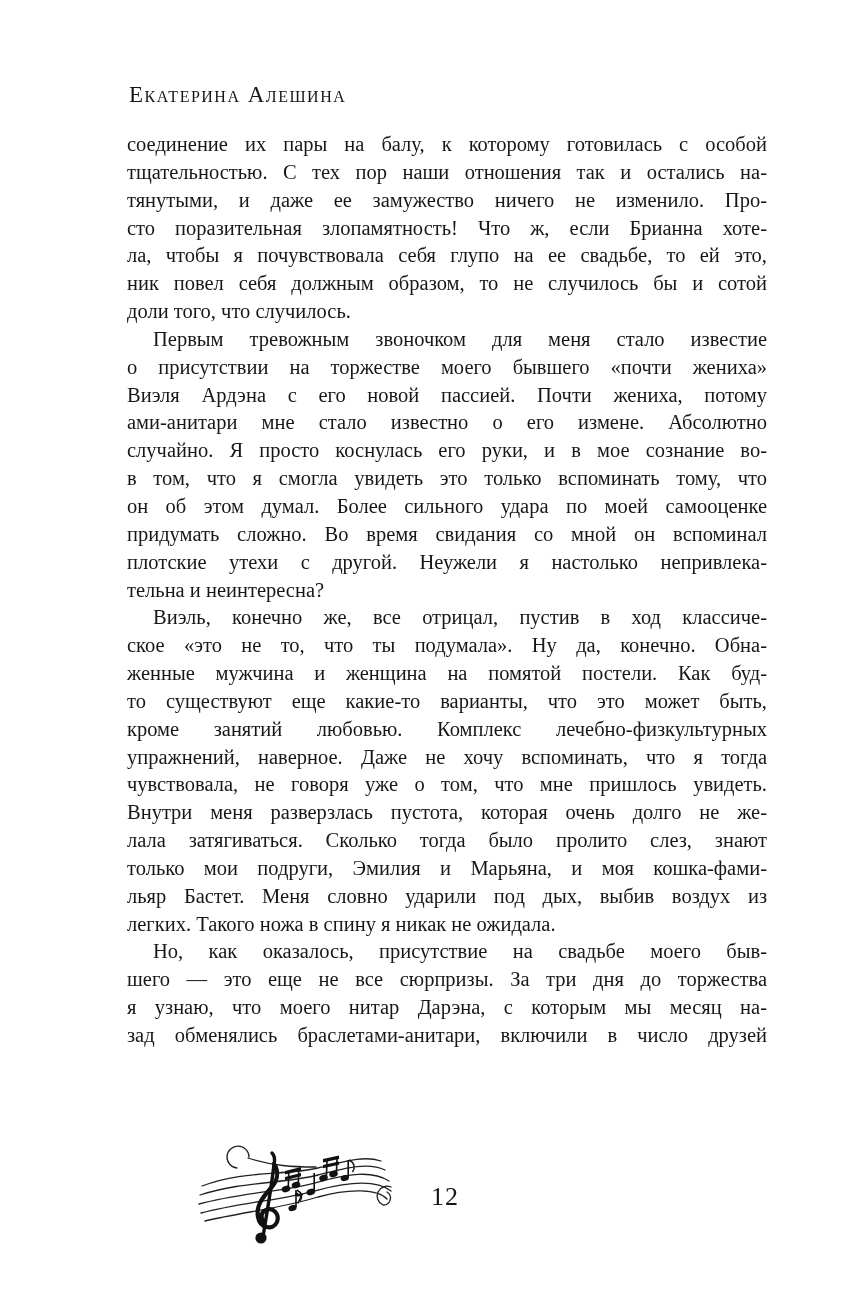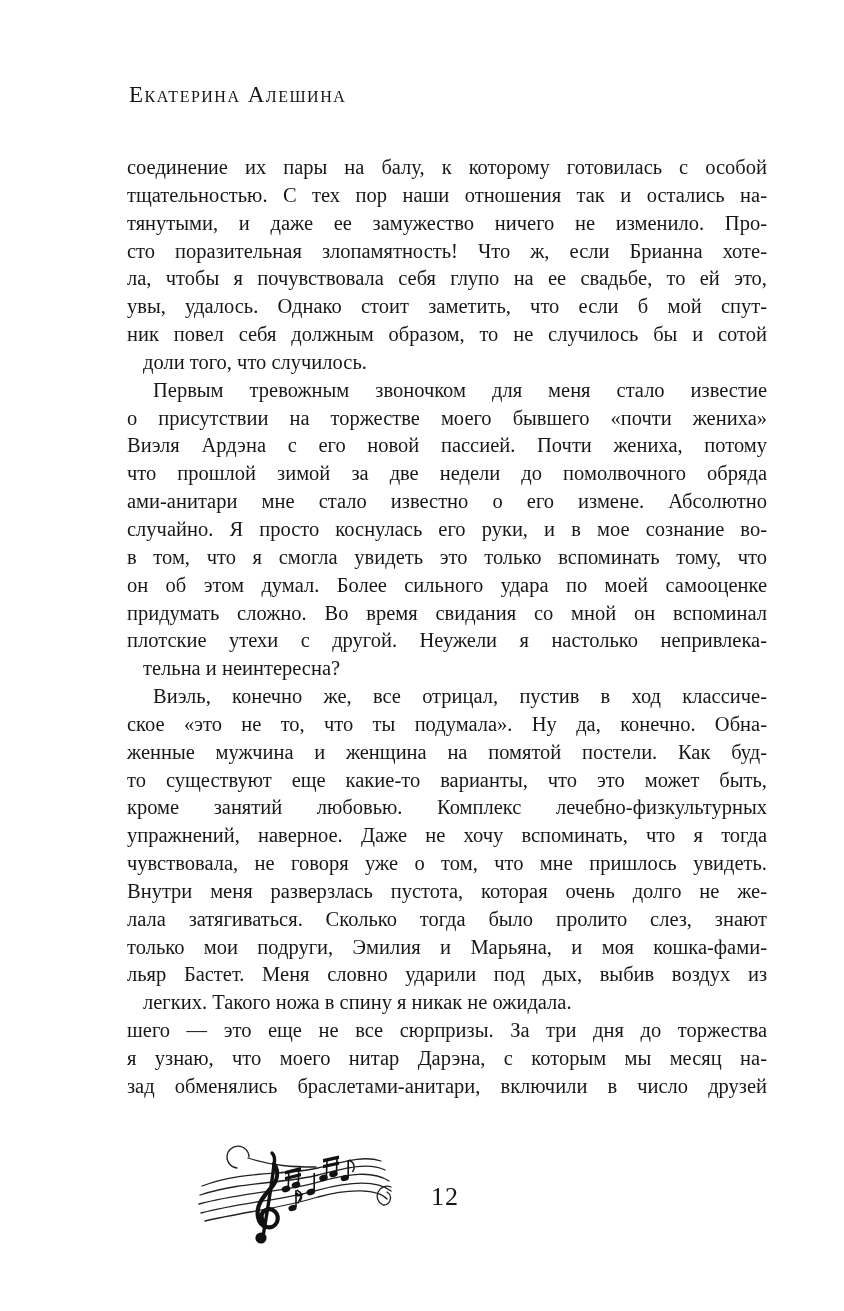--- a/index.html
+++ b/index.html
@@ -18,34 +18,34 @@
     top: 82px;
     font-variant: small-caps;
     font-size: 23px;
     letter-spacing: 1.5px;
     color: #161616;
     white-space: nowrap;
   }
   .body-text {
     position: absolute;
     left: 127px;
-    top: 154px;
+    top: 131px;
     width: 640px;
     font-size: 20.5px;
     color: #171717;
   }
   .line {
     line-height: 27.85px;
     height: 27.85px;
     text-align: justify;
     text-align-last: justify;
     white-space: normal;
     overflow: visible;
   }
-  .line.last { text-align-last: left; margin-left: 16px; }
+  .line.last { text-align-last: left; }
   .line.indent { text-indent: 26px; }
   .ornament {
     position: absolute;
     left: 188px;
     top: 1140px;
   }
   .page-number {
     position: absolute;
     left: 408px;
     top: 1182px;
@@ -62,46 +62,45 @@
 <div class="page">
 
   <div class="running-header">Екатерина Алешина</div>
 
   <div class="body-text">
       <div class="line">соединение их пары на балу, к которому готовилась с особой</div>
       <div class="line">тщательностью. С тех пор наши отношения так и остались на-</div>
       <div class="line">тянутыми, и даже ее замужество ничего не изменило. Про-</div>
       <div class="line">сто поразительная злопамятность! Что ж, если Брианна хоте-</div>
       <div class="line">ла, чтобы я почувствовала себя глупо на ее свадьбе, то ей это,</div>
-      <div class="line">увы, удалось. Однако стоит заметить, что если б мой спут-</div>
       <div class="line">ник повел себя должным образом, то не случилось бы и сотой</div>
       <div class="line last">доли того, что случилось.</div>
       <div class="line indent">Первым тревожным звоночком для меня стало известие</div>
       <div class="line">о присутствии на торжестве моего бывшего «почти жениха»</div>
       <div class="line">Виэля Ардэна с его новой пассией. Почти жениха, потому</div>
-      <div class="line">что прошлой зимой за две недели до помолвочного обряда</div>
       <div class="line">ами-анитари мне стало известно о его измене. Абсолютно</div>
       <div class="line">случайно. Я просто коснулась его руки, и в мое сознание во-</div>
       <div class="line">в том, что я смогла увидеть это только вспоминать тому, что</div>
       <div class="line">он об этом думал. Более сильного удара по моей самооценке</div>
       <div class="line">придумать сложно. Во время свидания со мной он вспоминал</div>
       <div class="line">плотские утехи с другой. Неужели я настолько непривлека-</div>
       <div class="line last">тельна и неинтересна?</div>
       <div class="line indent">Виэль, конечно же, все отрицал, пустив в ход классиче-</div>
       <div class="line">ское «это не то, что ты подумала». Ну да, конечно. Обна-</div>
       <div class="line">женные мужчина и женщина на помятой постели. Как буд-</div>
       <div class="line">то существуют еще какие-то варианты, что это может быть,</div>
       <div class="line">кроме занятий любовью. Комплекс лечебно-физкультурных</div>
       <div class="line">упражнений, наверное. Даже не хочу вспоминать, что я тогда</div>
       <div class="line">чувствовала, не говоря уже о том, что мне пришлось увидеть.</div>
       <div class="line">Внутри меня разверзлась пустота, которая очень долго не же-</div>
       <div class="line">лала затягиваться. Сколько тогда было пролито слез, знают</div>
       <div class="line">только мои подруги, Эмилия и Марьяна, и моя кошка-фами-</div>
       <div class="line">льяр Бастет. Меня словно ударили под дых, выбив воздух из</div>
       <div class="line last">легких. Такого ножа в спину я никак не ожидала.</div>
+      <div class="line indent">Но, как оказалось, присутствие на свадьбе моего быв-</div>
       <div class="line">шего — это еще не все сюрпризы. За три дня до торжества</div>
       <div class="line">я узнаю, что моего нитар Дарэна, с которым мы месяц на-</div>
       <div class="line">зад обменялись браслетами-анитари, включили в число друзей</div>
     </div>
 
   <div class="ornament">
     <svg width="210" height="140" viewBox="0 0 210 140" xmlns="http://www.w3.org/2000/svg">
       <g fill="none" stroke="#222222" stroke-width="1.3" stroke-linecap="round">
 
         <path d="M61,17 A11,11 0 1 0 49,28"></path>

